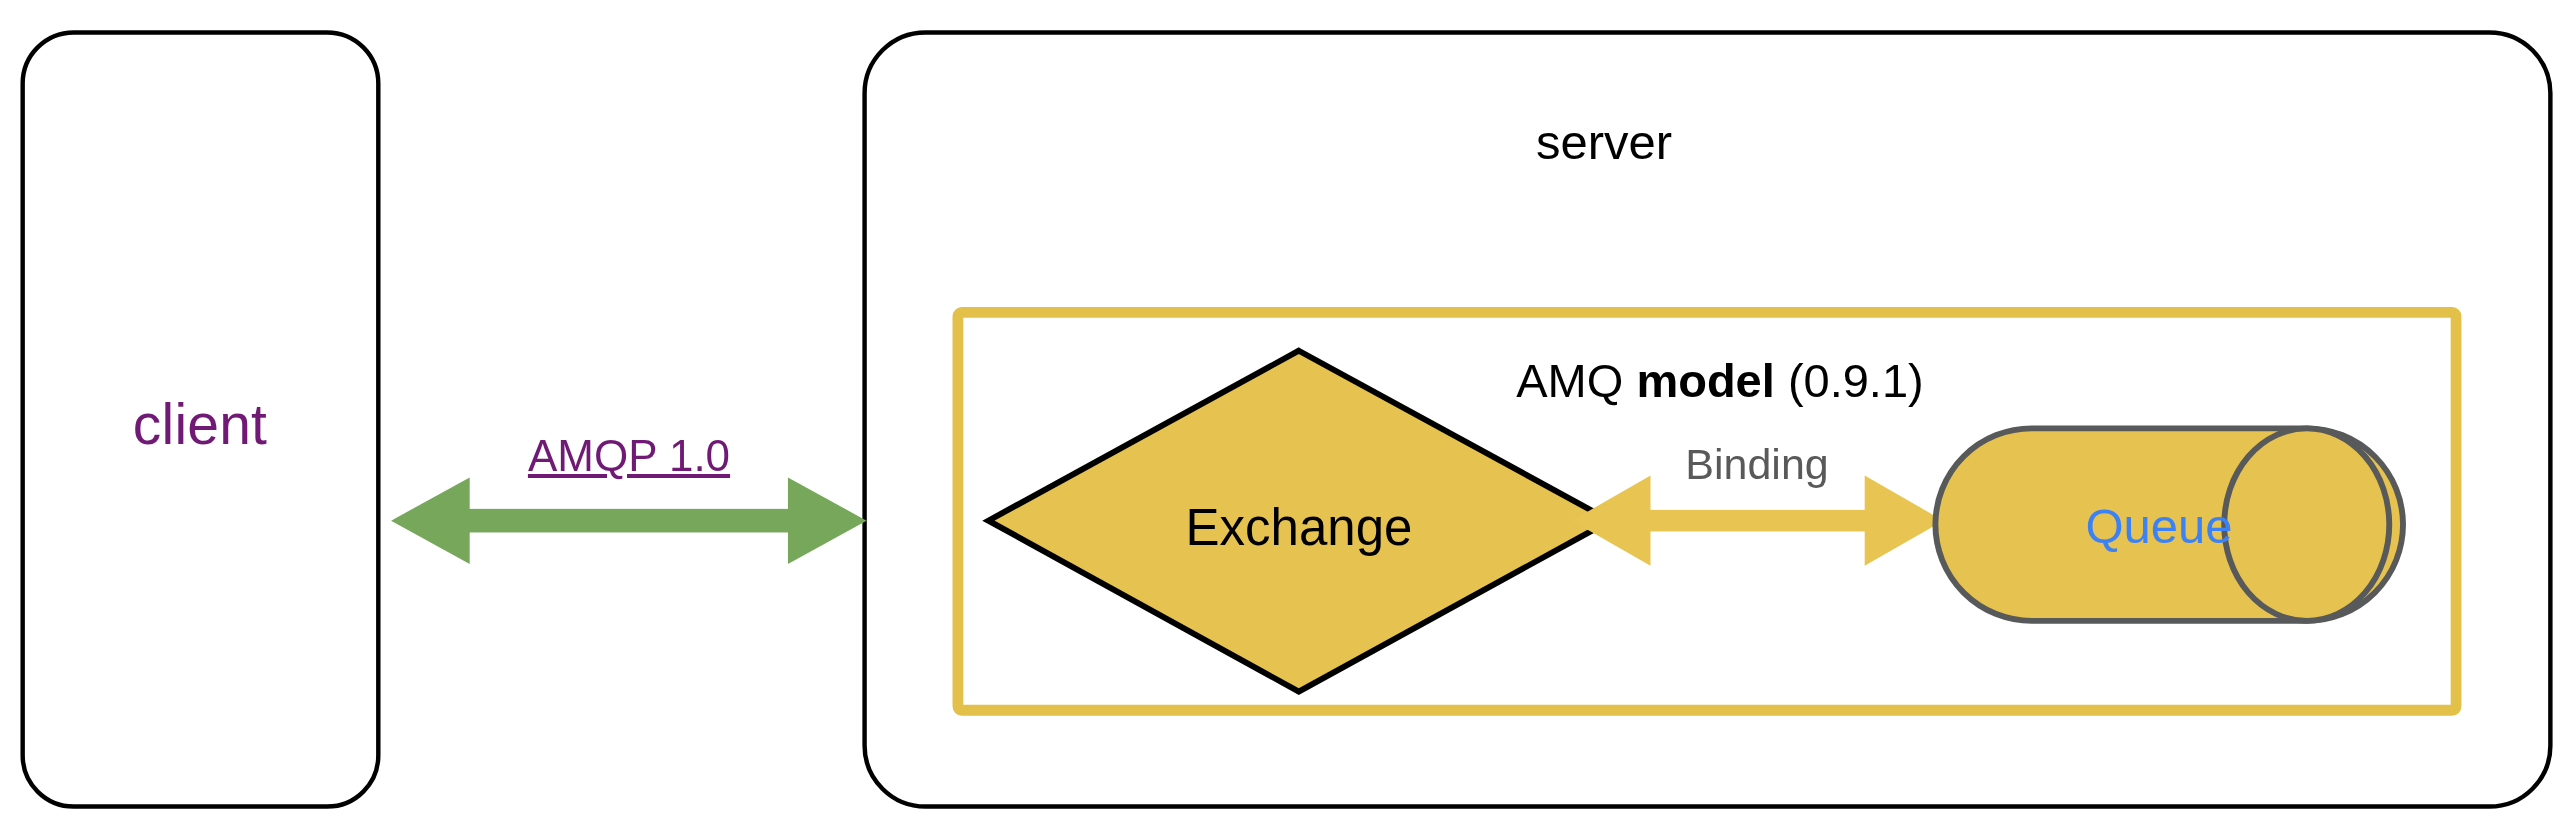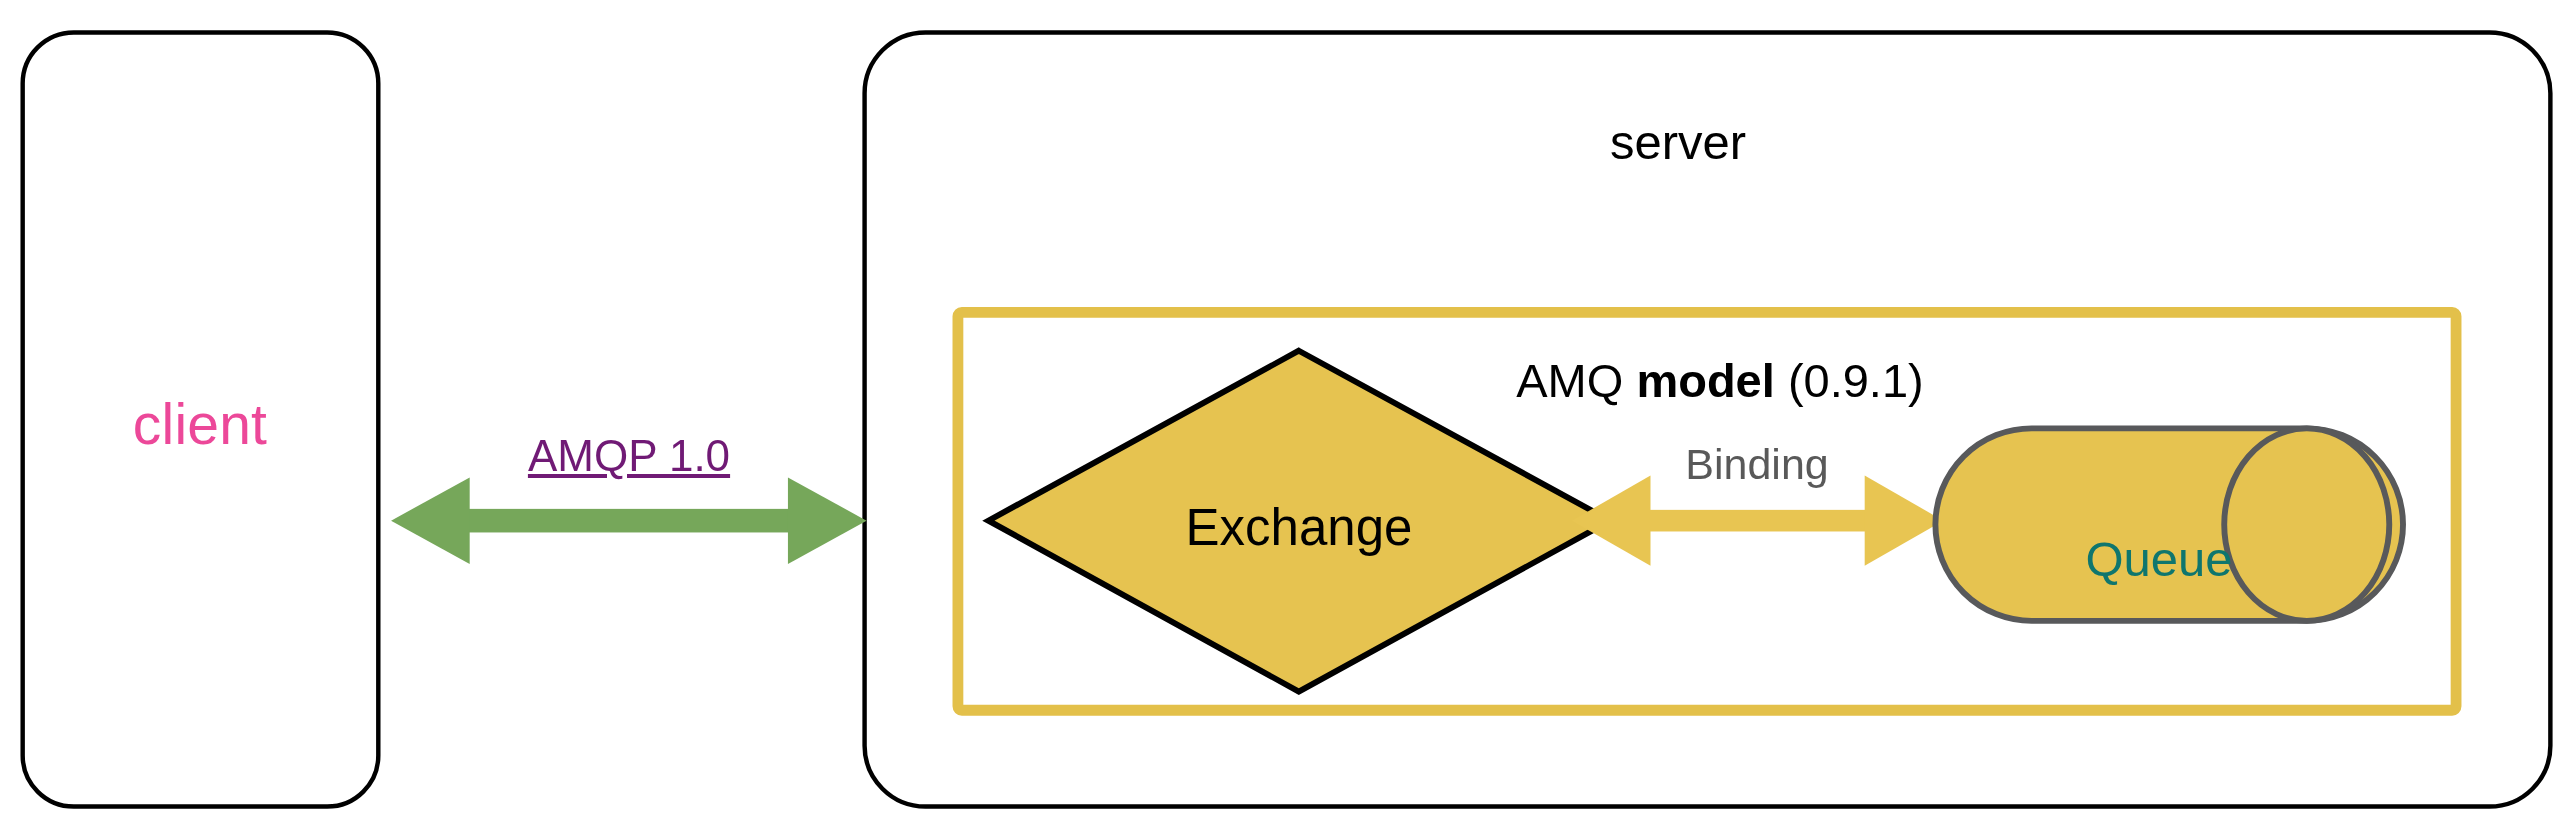--- a/index.html
+++ b/index.html
@@ -29,21 +29,21 @@
     white-space: nowrap;
     line-height: 1;
   }
   .txt-center {
     transform: translate(-50%, -50%);
   }
 
   
   .label-client {
     font-size: 57px;
-    color: #ec4899;
+    color: #701a75;
     letter-spacing: 0.2px;
   }
   .label-server {
     font-size: 49px;
     color: #000000;
   }
   .label-amqmodel {
     font-size: 47px;
     color: #000000;
   }
@@ -56,22 +56,21 @@
   .label-binding {
     font-size: 43px;
     color: #595959;
   }
   .label-exchange {
     font-size: 51px;
     color: #000000;
   }
   .label-queue {
     font-size: 49px;
-    color: #0f766e;
-    margin-top: 33px;
+    color: #3b82f6;
   }
 </style>
 </head>
 <body>
 
 <div id="canvas">
 
   <svg class="layer" viewBox="0 0 2622 852" xmlns="http://www.w3.org/2000/svg">
 
     <defs>
@@ -109,21 +108,21 @@
     <g>
       <path d="M 2068,436 L 2348,436 A 98,98 0 0 1 2348,632 L 2068,632 A 98,98 0 0 1 2068,436 Z" fill="#E6C350" stroke="#58595B" stroke-width="6"></path>
 
       <ellipse cx="2348" cy="534" rx="84" ry="98" fill="#E6C350" stroke="#58595B" stroke-width="6"></ellipse>
     </g>
 
   </svg>
 
   <div class="txt txt-center label-client" style="left:200px; top:424px;">client</div>
 
-  <div class="txt txt-center label-server" style="left:1678px; top:142px;">server</div>
+  <div class="txt txt-center label-server" style="left:1604px; top:142px;">server</div>
 
   <div class="txt txt-center label-amqmodel" style="left:1709px; top:380px;margin-left:11px;"><span>AMQ </span><span class="bold">model</span><span> (0.9.1)</span></div>
 
   <div class="txt txt-center label-amqp" style="left:629px; top:456px;">AMQP 1.0</div>
 
   <div class="txt txt-center label-binding" style="left:1757px; top:464px;">Binding</div>
 
   <div class="txt txt-center label-exchange" style="left:1299px; top:527px;text-align:center;">Exchange</div>
 
   <div class="txt txt-center label-queue" style="left:2159px; top:526px;">Queue</div>

